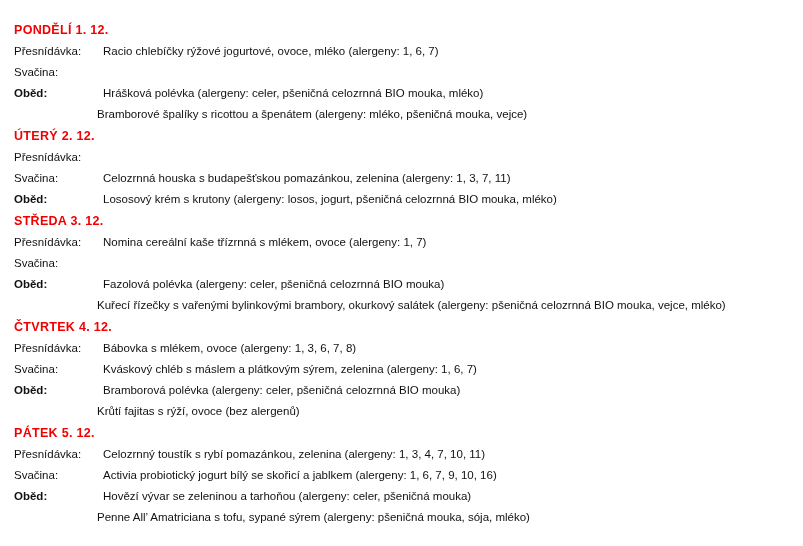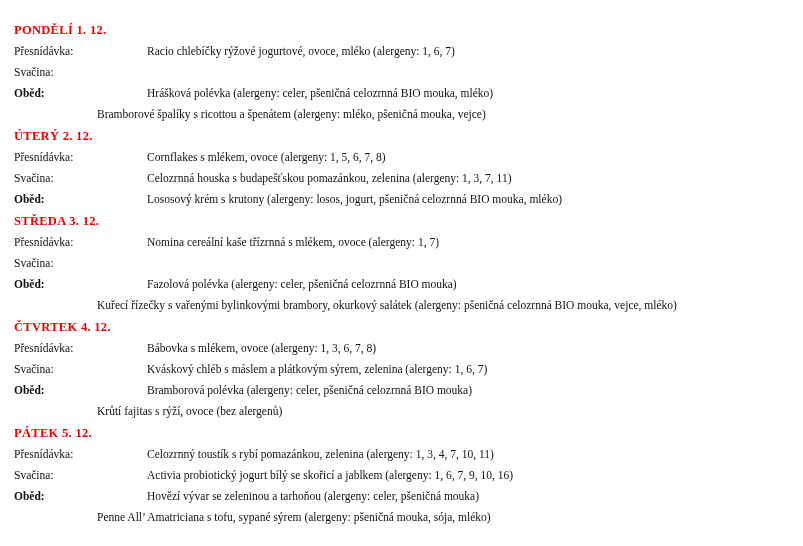--- a/index.html
+++ b/index.html
@@ -8,41 +8,40 @@
     background: #ffffff;
   }
   .page {
     position: relative;
     width: 803px;
     height: 546px;
     box-sizing: border-box;
     padding: 20px 8px 0 14px;
     overflow: hidden;
     background: #ffffff;
-    font-family: Liberation Serif, serif;
+    font-family: Liberation Sans, sans-serif;
     font-size: 11.5px;
     color: #111111;
     border-radius: 29px;
   }
   .day {
     margin: 0 0 1px 0;
   }
   .day-title {
     color: #f20000;
     font-weight: bold;
     font-size: 12.5px;
     line-height: 21px;
     letter-spacing: 0.3px;
     white-space: nowrap;
   }
   .row {
     display: flex;
     line-height: 21px;
     white-space: nowrap;
-    gap: 44px;
   }
   .label {
     flex: 0 0 89px;
     width: 89px;
   }
   .label-bold {
     font-weight: bold;
   }
   .row-cont {
     padding-left: 83px;
@@ -71,21 +70,20 @@
     </div>
     <div class="row row-cont">
       <span class="item">Bramborové špalíky s ricottou a špenátem (alergeny: mléko, pšeničná mouka, vejce)</span>
     </div>
   </section>
 
   <section class="day">
     <div class="day-title">ÚTERÝ 2. 12.</div>
     <div class="row">
       <span class="label">Přesnídávka:</span>
-      <span class="item">Cornflakes s mlékem, ovoce (alergeny: 1, 5, 6, 7, 8)</span>
     </div>
     <div class="row">
       <span class="label">Svačina:</span>
       <span class="item">Celozrnná houska s budapešťskou pomazánkou, zelenina (alergeny: 1, 3, 7, 11)</span>
     </div>
     <div class="row">
       <span class="label label-bold">Oběd:</span>
       <span class="item">Lososový krém s krutony (alergeny: losos, jogurt, pšeničná celozrnná BIO mouka, mléko)</span>
     </div>
   </section>

